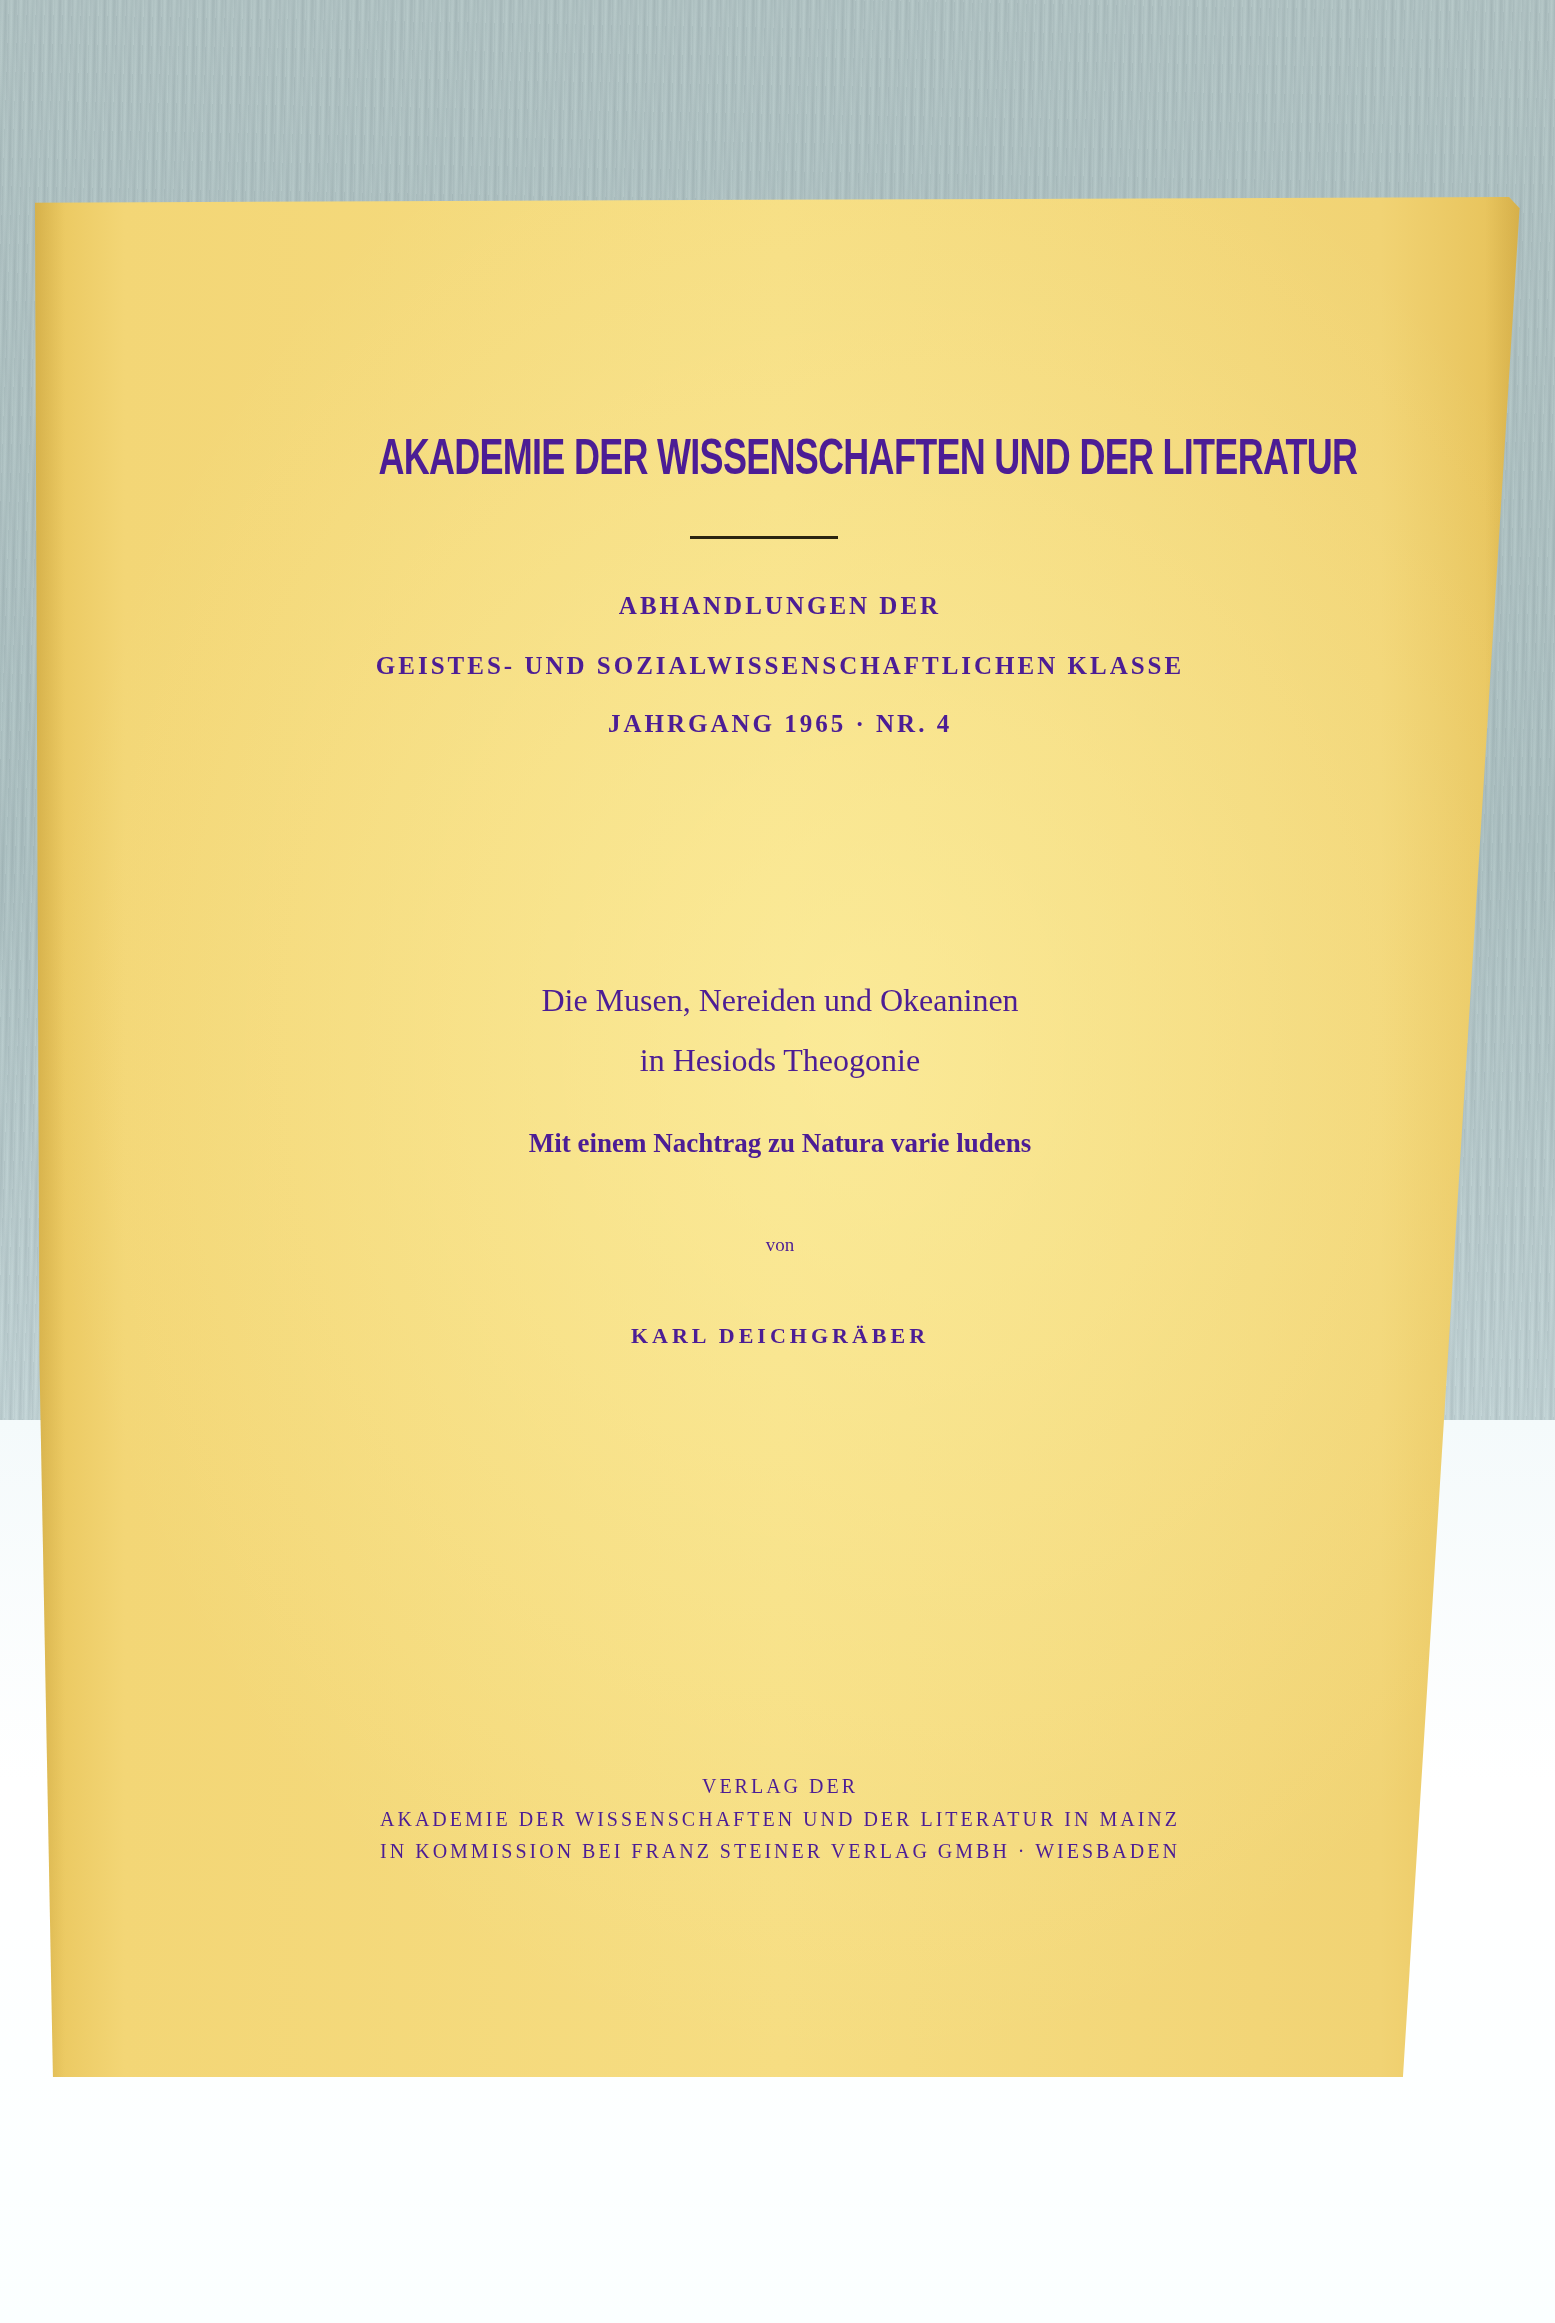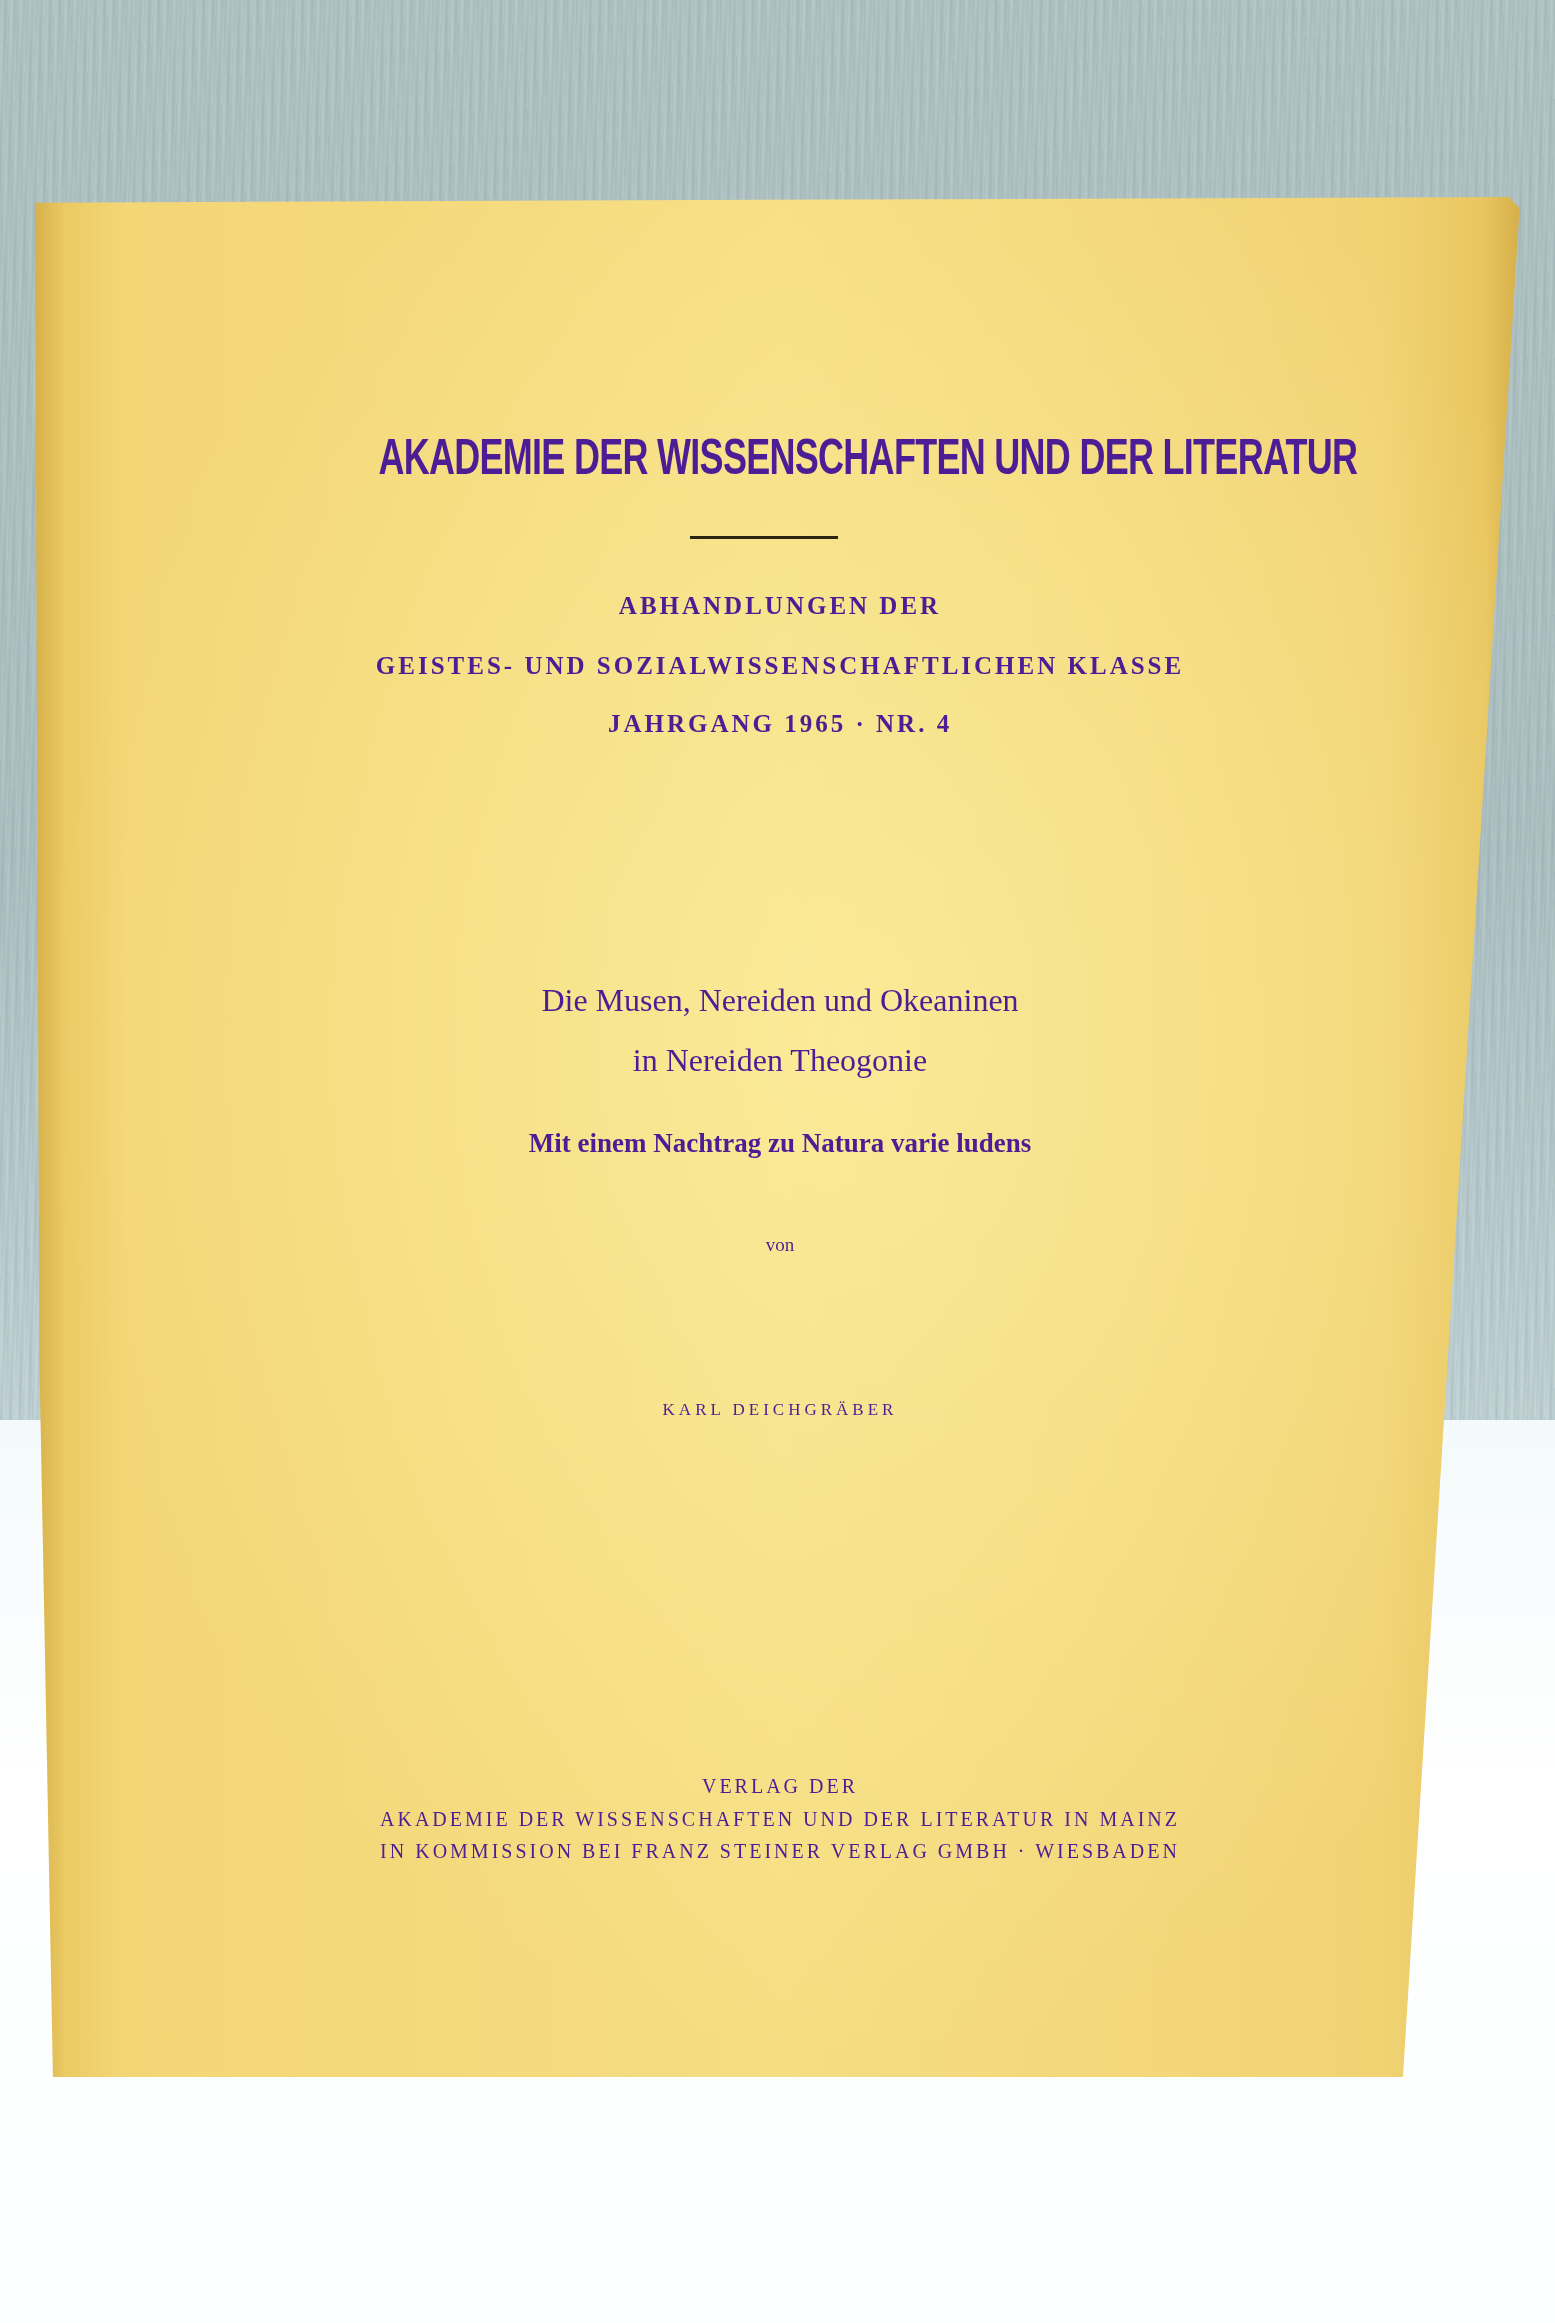--- a/index.html
+++ b/index.html
@@ -65,22 +65,22 @@
   .book-title.l2 { top: 1042px; }
   .subtitle {
     position: absolute; left: 300px; top: 1128px; width: 960px;
     font-size: 27px; font-weight: bold; white-space: nowrap;
   }
   .von {
     position: absolute; left: 300px; top: 1234px; width: 960px;
     font-size: 19px; font-weight: normal;
   }
   .author {
-    position: absolute; left: 300px; top: 1400px; width: 960px;
-    font-size: 17px; font-weight: normal; letter-spacing: 4px; white-space: nowrap;
+    position: absolute; left: 300px; top: 1323px; width: 960px;
+    font-size: 22px; font-weight: bold; letter-spacing: 4px; white-space: nowrap;
   }
   .publisher {
     position: absolute; left: 290px; width: 980px;
     font-size: 20px; font-weight: normal; letter-spacing: 3px; white-space: nowrap;
   }
   .publisher.l1 { top: 1775px; }
   .publisher.l2 { top: 1808px; }
   .publisher.l3 { top: 1840px; }
 </style>
 </head>
@@ -94,21 +94,21 @@
 
 <div class="page">
   <div class="academy-title">AKADEMIE DER WISSENSCHAFTEN UND DER LITERATUR</div>
   <div class="rule"></div>
 
   <div class="series l1">ABHANDLUNGEN DER</div>
   <div class="series l2">GEISTES- UND SOZIALWISSENSCHAFTLICHEN KLASSE</div>
   <div class="series l3">JAHRGANG 1965 · NR. 4</div>
 
   <div class="book-title l1">Die Musen, Nereiden und Okeaninen</div>
-  <div class="book-title l2">in Nereiden Theogonie</div>
+  <div class="book-title l2">in Hesiods Theogonie</div>
   <div class="subtitle">Mit einem Nachtrag zu Natura varie ludens</div>
 
   <div class="von">von</div>
   <div class="author">KARL DEICHGRÄBER</div>
 
   <div class="publisher l1">VERLAG DER</div>
   <div class="publisher l2">AKADEMIE DER WISSENSCHAFTEN UND DER LITERATUR IN MAINZ</div>
   <div class="publisher l3">IN KOMMISSION BEI FRANZ STEINER VERLAG GMBH · WIESBADEN</div>
 </div>
 

